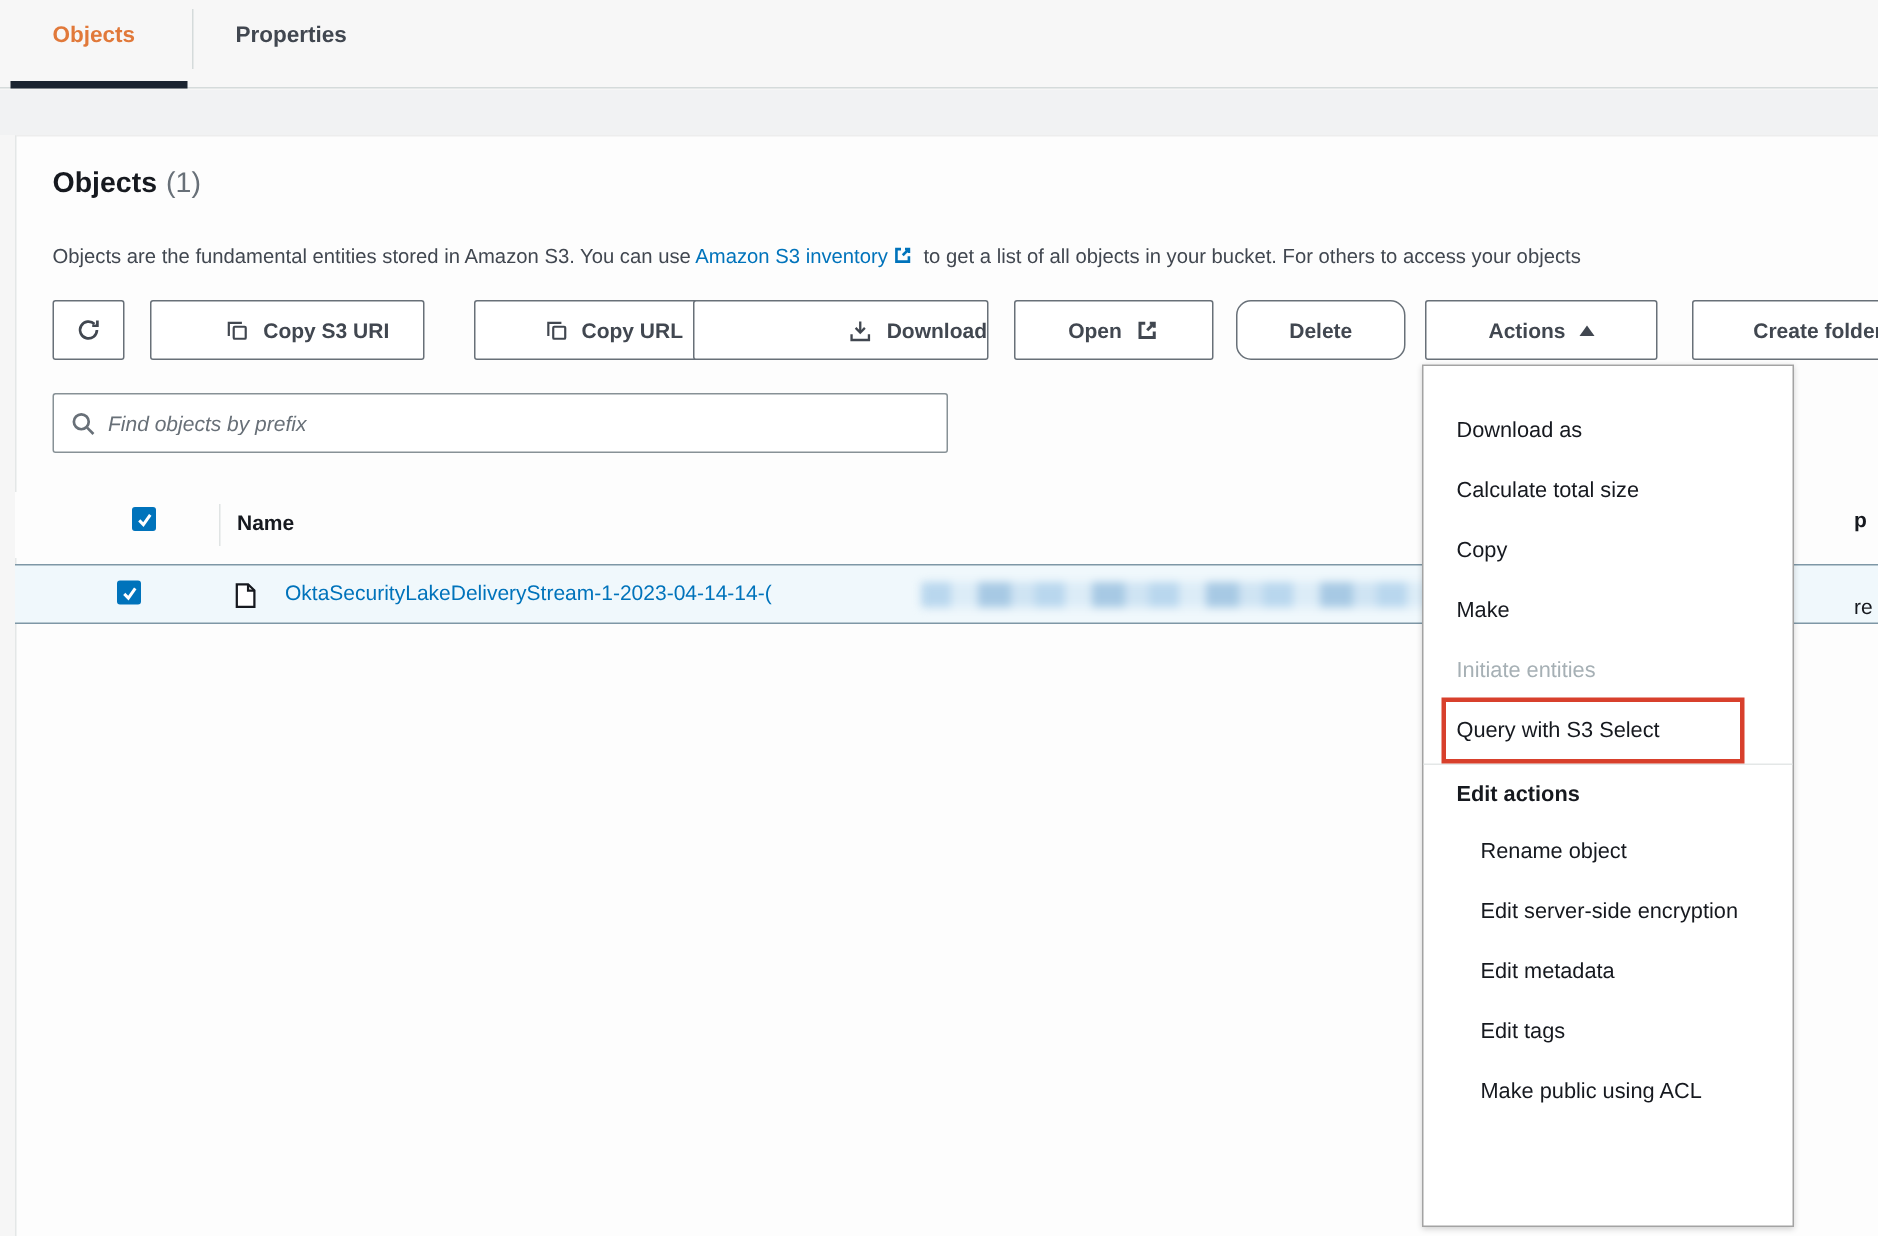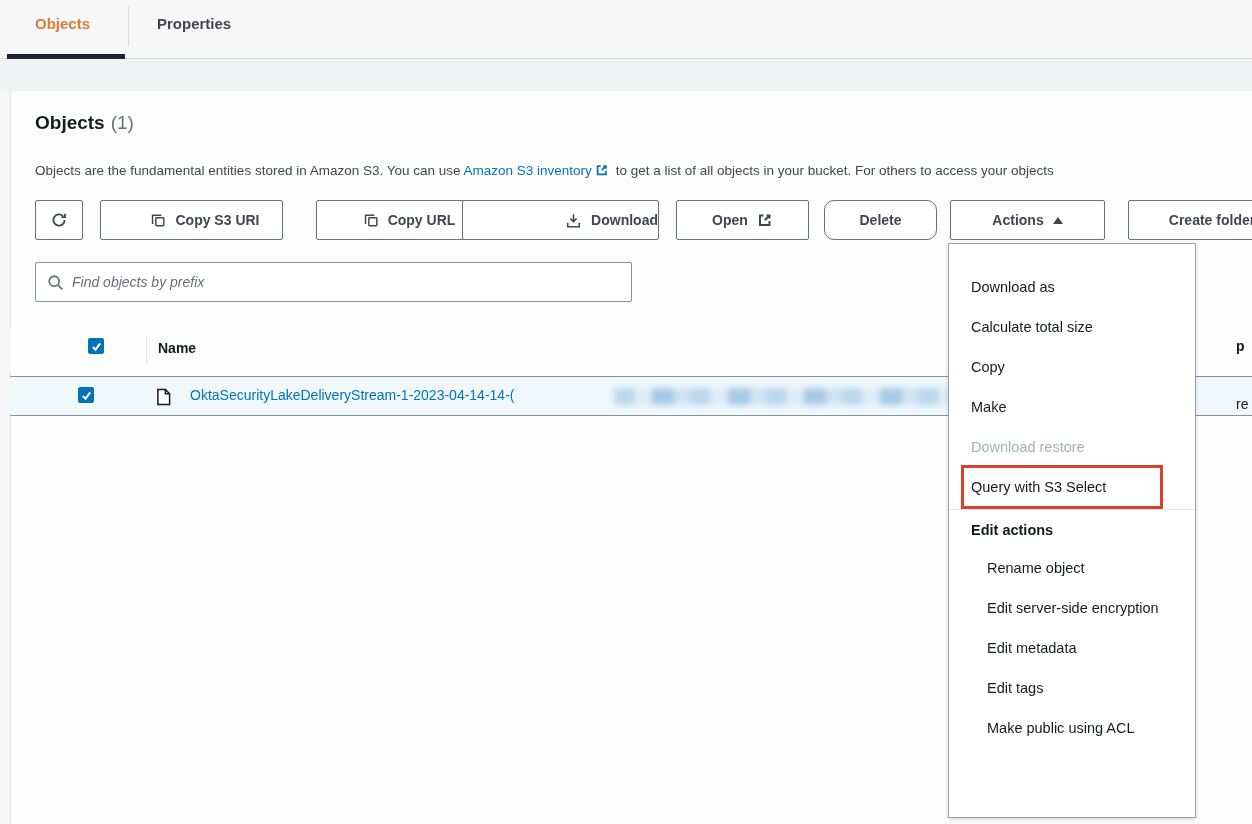--- a/index.html
+++ b/index.html
@@ -191,21 +191,21 @@
   </div>
 
   <div class="frag frag-header">p</div>
   <div class="frag frag-row">re</div>
 
   <div class="menu">
     <div class="mi">Download as</div>
     <div class="mi">Calculate total size</div>
     <div class="mi">Copy</div>
     <div class="mi">Make</div>
-    <div class="mi disabled">Download restore</div>
+    <div class="mi disabled">Initiate entities</div>
     <div class="mi">
       <span>Query with S3 Select</span>
       <span class="red-box"></span>
     </div>
     <div class="menu-divider"></div>
     <div class="mi-header">Edit actions</div>
     <div class="mi sub">Rename object</div>
     <div class="mi sub">Edit server-side encryption</div>
     <div class="mi sub">Edit metadata</div>
     <div class="mi sub">Edit tags</div>

